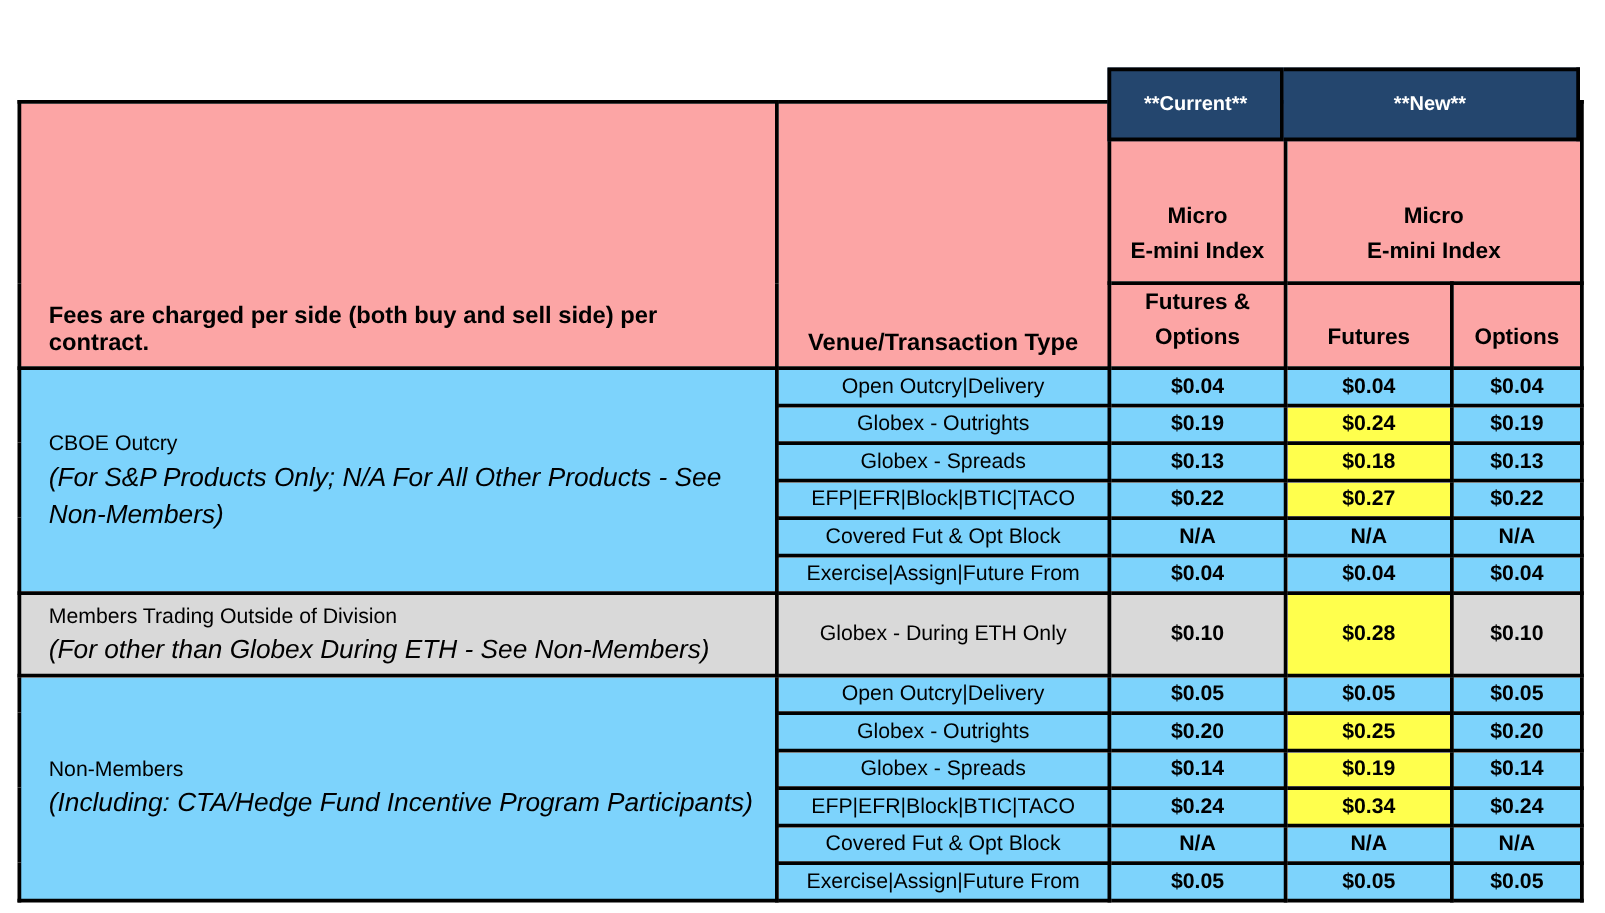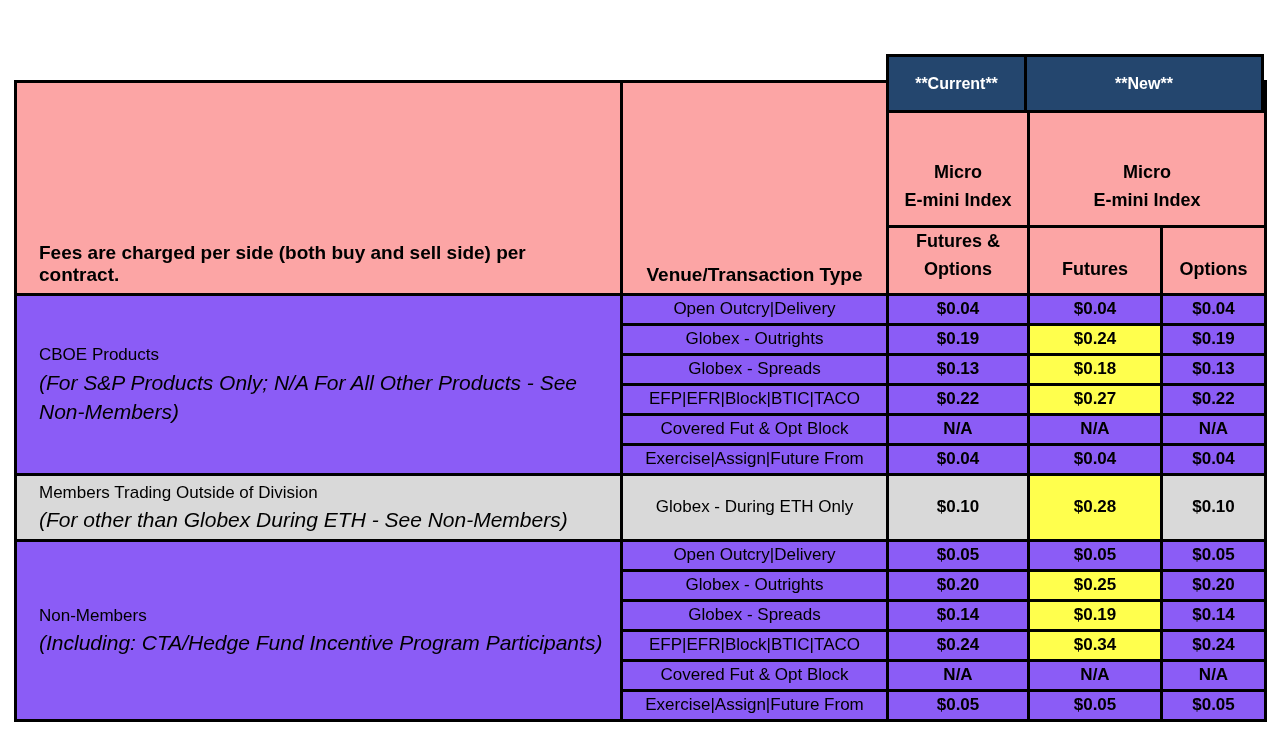--- a/index.html
+++ b/index.html
@@ -80,21 +80,21 @@
     height: 65px;
     vertical-align: bottom;
     text-align: center;
     padding-bottom: 9px;
     font-size: 18px;
     white-space: pre-line;
     line-height: 1.55;
   }
 
   
-  .fee-table tbody td { height: 30px; text-align: center; background: #8b5cf6; }
+  .fee-table tbody td { height: 30px; text-align: center; background: #7dd3fc; }
   .fee-table tbody td.section-cell {
     text-align: left;
     vertical-align: middle;
     padding: 4px 10px 4px 22px;
   }
   .section-name { font-size: 17px; line-height: 1.5; }
   .section-note { font-size: 21px; font-style: italic; line-height: 1.4; }
   .venue-td { font-size: 17px; }
   .fee-td { font-weight: bold; font-size: 17px; }
   tr.sec-gray td { background: #D9D9D9; height: 51px; }
@@ -128,21 +128,21 @@
     <tr>
       <th class="blue sub-cell">Futures &amp;
 Options</th>
       <th class="blue sub-cell">Futures</th>
       <th class="blue sub-cell">Options</th>
     </tr>
   </thead>
   <tbody>
       <tr class="sec-white">
         <td class="section-cell" rowspan="6">
-    <div class="section-name">CBOE Products</div>
+    <div class="section-name">CBOE Outcry</div>
     <div class="section-note">(For S&amp;P Products Only; N/A For All Other Products - See Non-Members)</div>
   </td>
     <td class="venue-td">Open Outcry|Delivery</td>
     <td class="fee-td">$0.04</td>
     <td class="fee-td">$0.04</td>
     <td class="fee-td">$0.04</td>
   </tr>
       <tr class="sec-white">
     <td class="venue-td">Globex - Outrights</td>
     <td class="fee-td">$0.19</td>

